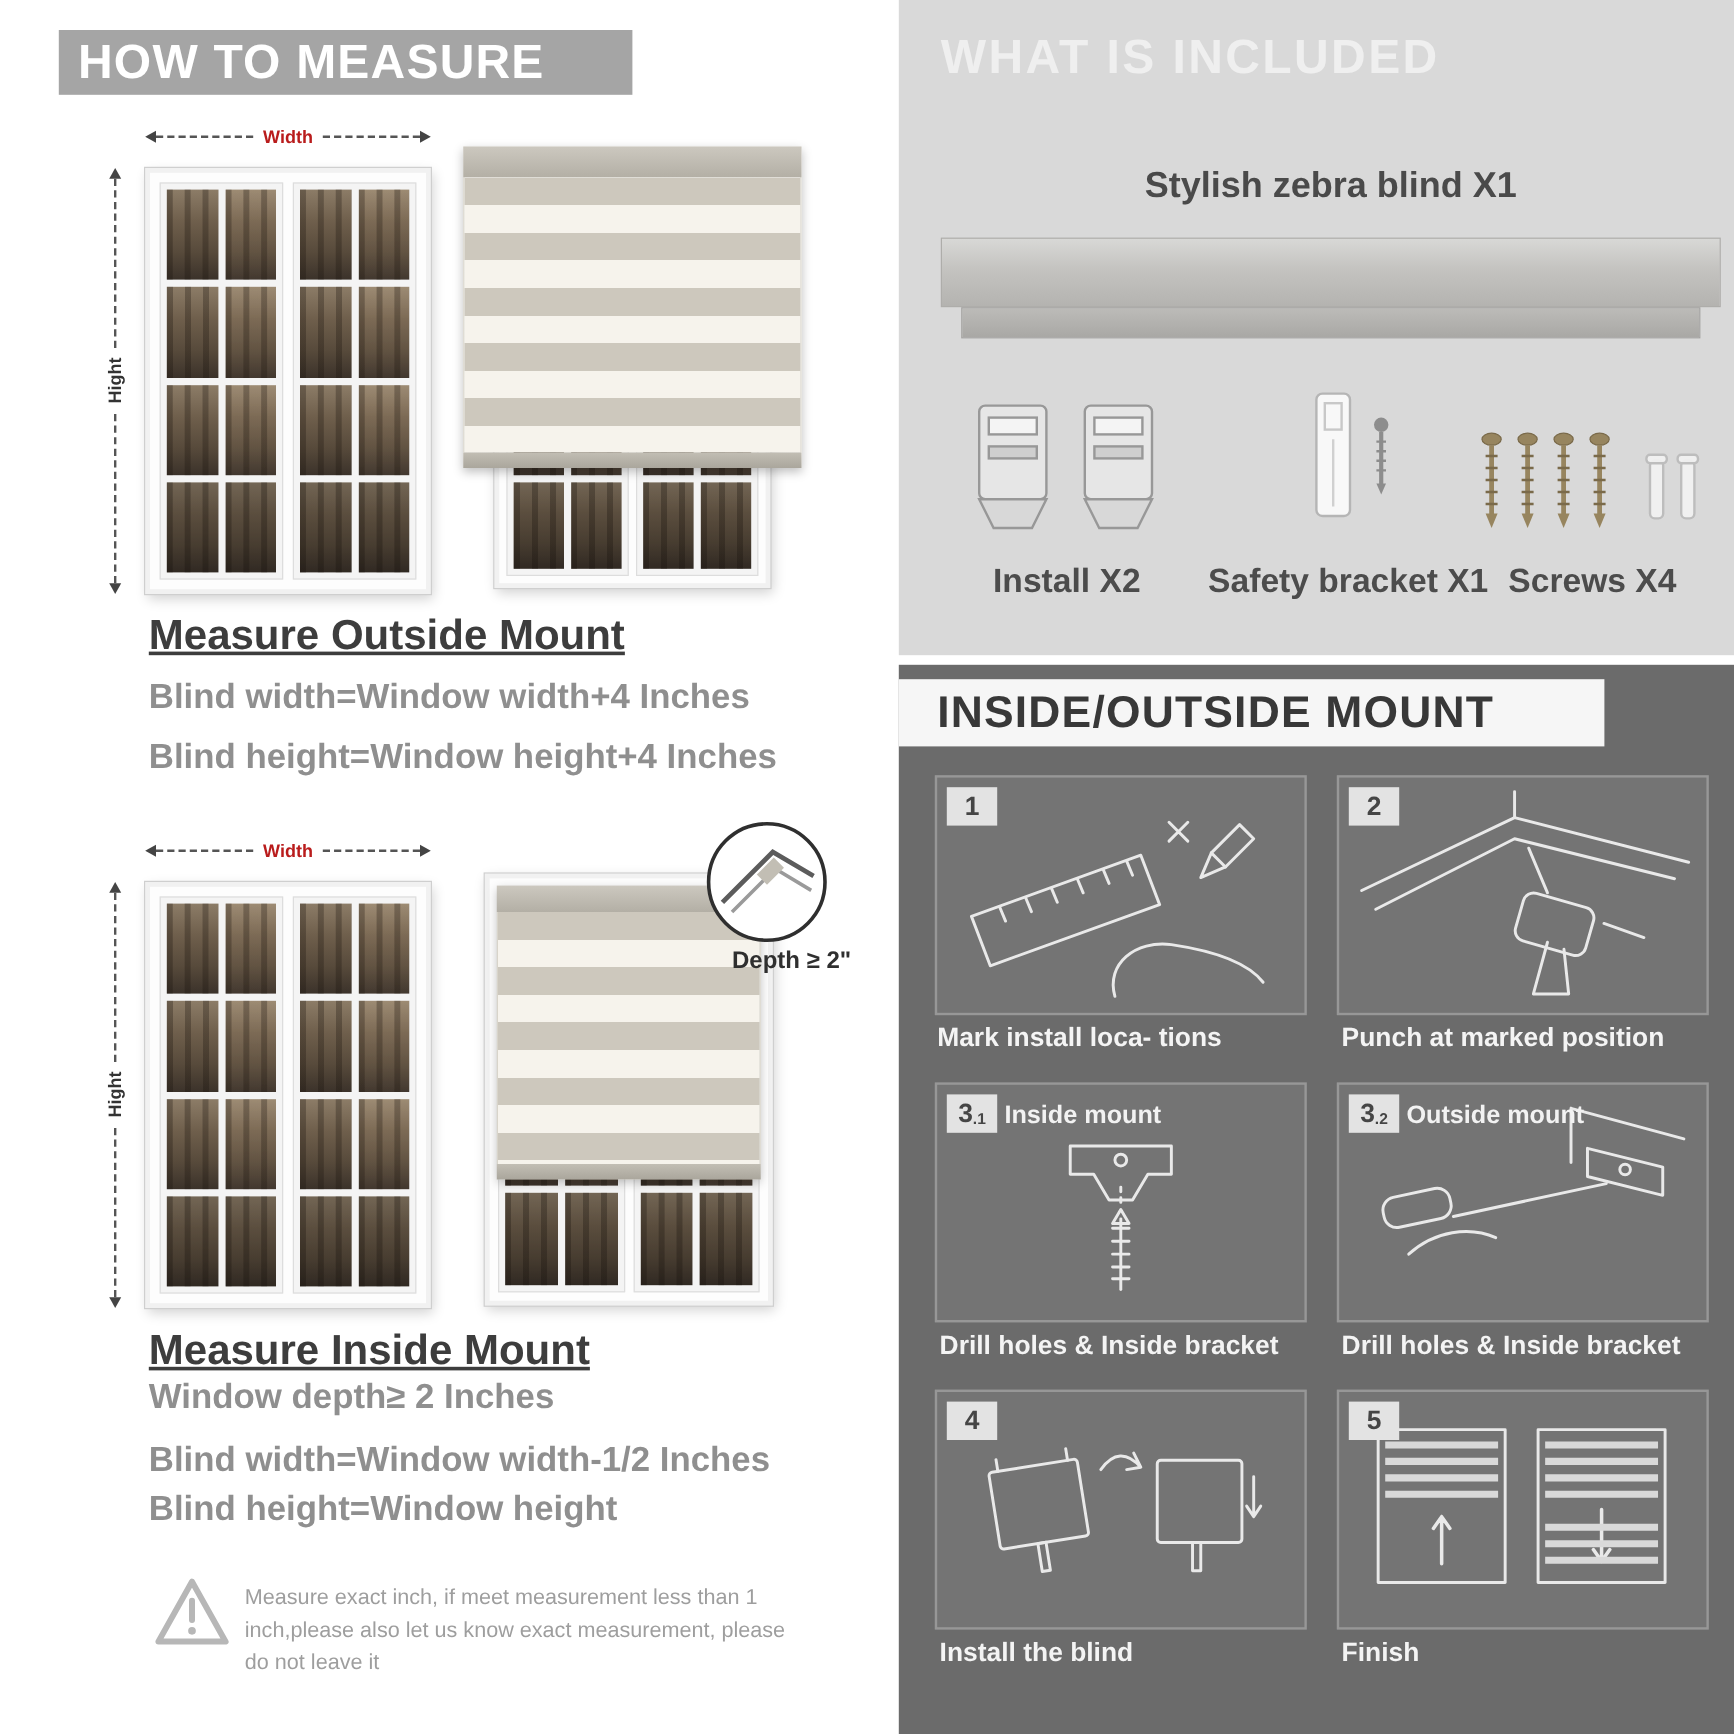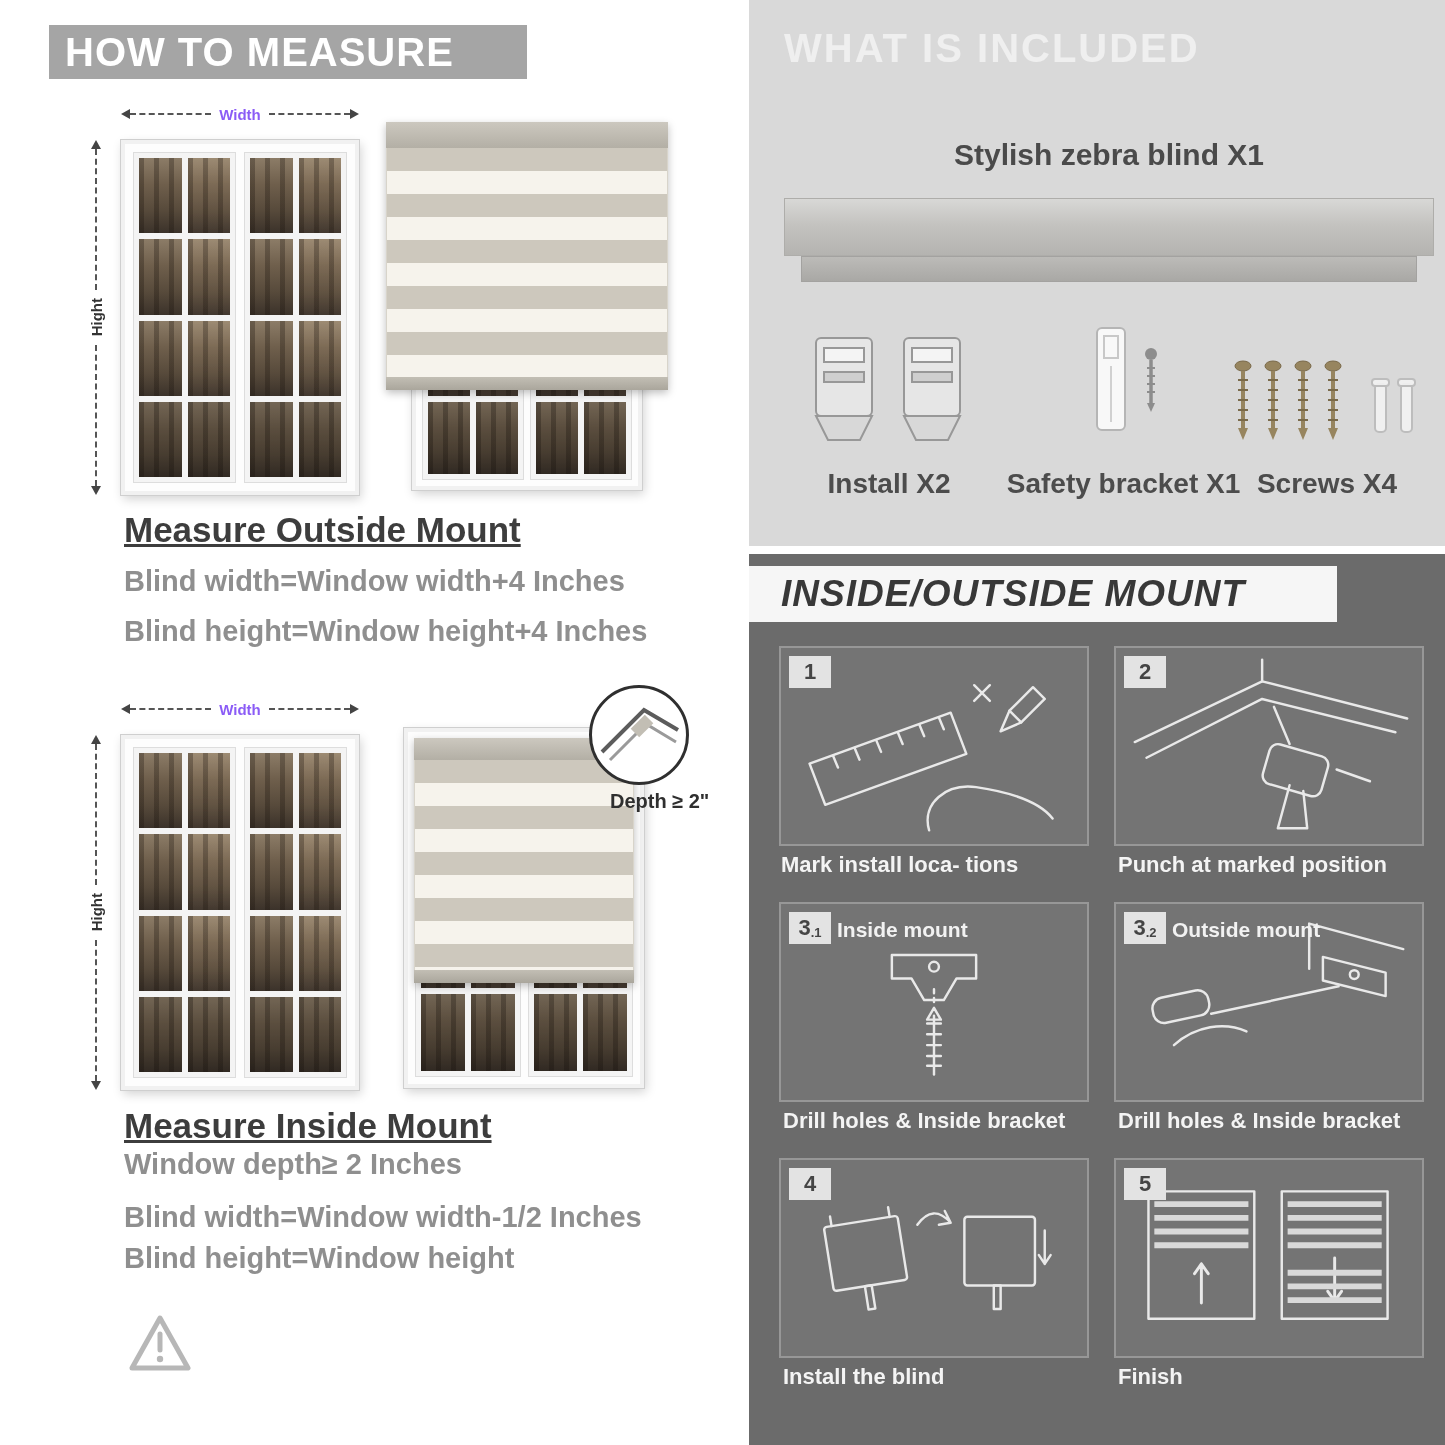--- a/index.html
+++ b/index.html
@@ -39,21 +39,21 @@
   
   .zebra { position:absolute; display:flex; flex-direction:column; box-shadow:0 3px 8px rgba(0,0,0,.25); }
   .rail-top { height:26px; background:linear-gradient(180deg,#ccc8bf,#b3afa5); }
   .fabric {
     flex:1; border-left:1px solid #d8d4ca; border-right:1px solid #d8d4ca;
     background:repeating-linear-gradient(180deg,#cdc8bd 0 23px,#f6f3ec 23px 46px);
   }
   .rail-bot { height:13px; background:linear-gradient(180deg,#c2beb4,#aaa69c); }
 
   
-  .h-arrow { position:absolute; display:flex; align-items:center; color:#8b5cf6; height:20px; }
+  .h-arrow { position:absolute; display:flex; align-items:center; color:#b91c1c; height:20px; }
   .h-arrow .line { flex:1; border-top:2px dashed #555555; }
   .h-arrow .lbl { padding:0 8px; font-size:15px; font-weight:bold; white-space:nowrap; }
   .tri-l { width:0; height:0; border-top:5px solid transparent; border-bottom:5px solid transparent; border-right:9px solid #444444; }
   .tri-r { width:0; height:0; border-top:5px solid transparent; border-bottom:5px solid transparent; border-left:9px solid #444444; }
   .v-arrow { position:absolute; display:flex; flex-direction:column; align-items:center; width:20px; }
   .v-arrow .line { flex:1; border-left:2px dashed #555555; }
   .v-arrow .lbl { writing-mode:vertical-rl; transform:rotate(180deg); font-size:15px; font-weight:bold; padding:8px 0; color:#333333; }
   .tri-u { width:0; height:0; border-left:5px solid transparent; border-right:5px solid transparent; border-bottom:9px solid #444444; }
   .tri-d { width:0; height:0; border-left:5px solid transparent; border-right:5px solid transparent; border-top:9px solid #444444; }
 
@@ -80,21 +80,21 @@
     background:linear-gradient(180deg,#bcbbb8,#a9a8a5); border:1px solid #a3a2a0; box-sizing:border-box;
   }
   .included-item-label { position:absolute; top:468px; font-size:28px; font-weight:bold; color:#4c4c4c; text-align:center; }
 
   
   .mount-panel { position:absolute; left:725px; top:554px; width:720px; height:891px; background:#6b6b6b; }
   .mount-banner {
     position:absolute; left:0; top:12px; width:588px; height:56px; background:#f6f6f6;
     display:flex; align-items:center; padding-left:32px; box-sizing:border-box;
   }
-  .mount-banner span { font-size:37px; font-weight:bold; color:#383838; letter-spacing:1px;font-style:italic; }
+  .mount-banner span { font-size:37px; font-weight:bold; color:#383838; letter-spacing:1px; }
   .step-panel { position:absolute; width:310px; height:200px; background:#747474; border:2px solid #979797; box-sizing:border-box; }
   .step-num {
     position:absolute; top:8px; left:8px; min-width:32px; height:32px; padding:0 5px;
     background:#e3e3e3; color:#454545; font-size:22px; font-weight:bold;
     display:flex; align-items:center; justify-content:center; z-index:2;
   }
   .step-num .sub { font-size:13px; align-self:flex-end; padding-bottom:4px; }
   .step-title { position:absolute; top:14px; left:56px; color:#f2f2f2; font-weight:bold; font-size:21px; z-index:2; }
   .step-art { position:absolute; inset:0; width:100%; height:100%; }
   .step-caption { position:absolute; width:320px; color:#f4f4f4; font-weight:bold; font-size:22px; }
@@ -254,20 +254,21 @@
   <h2 class="measure-title" style="left:100px;top:1106px;">Measure Inside Mount</h2>
   <p class="formula" style="left:100px;top:1148px;">Window depth≥ 2 Inches</p>
   <p class="formula" style="left:100px;top:1201px;">Blind width=Window width-1/2 Inches</p>
   <p class="formula" style="left:100px;top:1242px;">Blind height=Window height</p>
 
   <svg class="warn-tri" width="66" height="62" viewBox="0 0 66 62">
     <path d="M33 6 L61 56 H5 Z" fill="none" stroke="#b7b7b7" stroke-width="5" stroke-linejoin="round"></path>
     <line x1="33" y1="22" x2="33" y2="38" stroke="#b7b7b7" stroke-width="5" stroke-linecap="round"></line>
     <circle cx="33" cy="47" r="3.2" fill="#b7b7b7"></circle>
   </svg>
+  <p class="warn-text">Measure exact inch, if meet measurement less than 1 inch,please also let us know exact measurement, please do not leave it</p>
 
   <div class="included-panel">
     <div class="included-header">WHAT IS INCLUDED</div>
     <div class="blind-label">Stylish zebra blind X1</div>
     <div class="headrail-main"></div>
     <div class="headrail-lip"></div>
 
     <svg class="abs" style="left:55px;top:328px;" width="170" height="130" viewBox="0 0 170 130">
       <g id="br1" stroke="#989898" stroke-width="2" fill="#e6e6e6">
         <rect x="12" y="10" width="56" height="78" rx="5"></rect>

